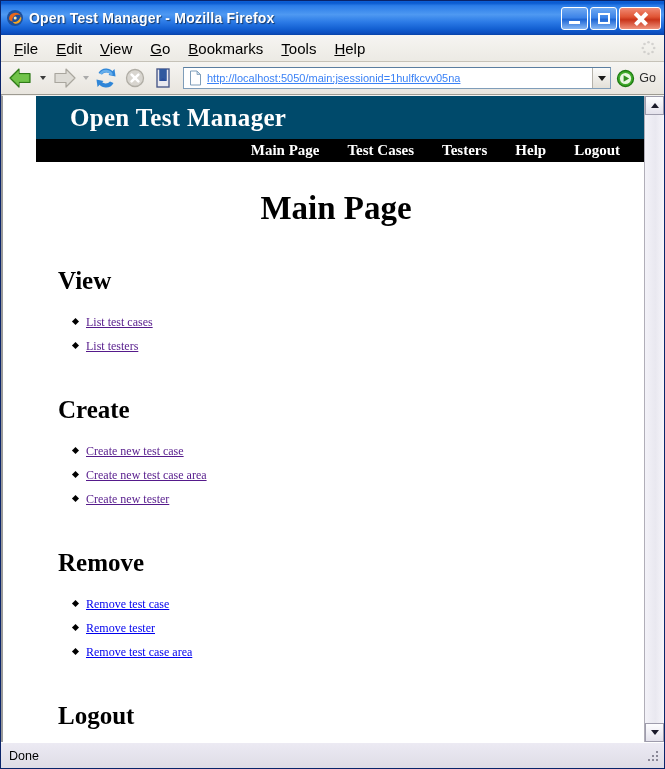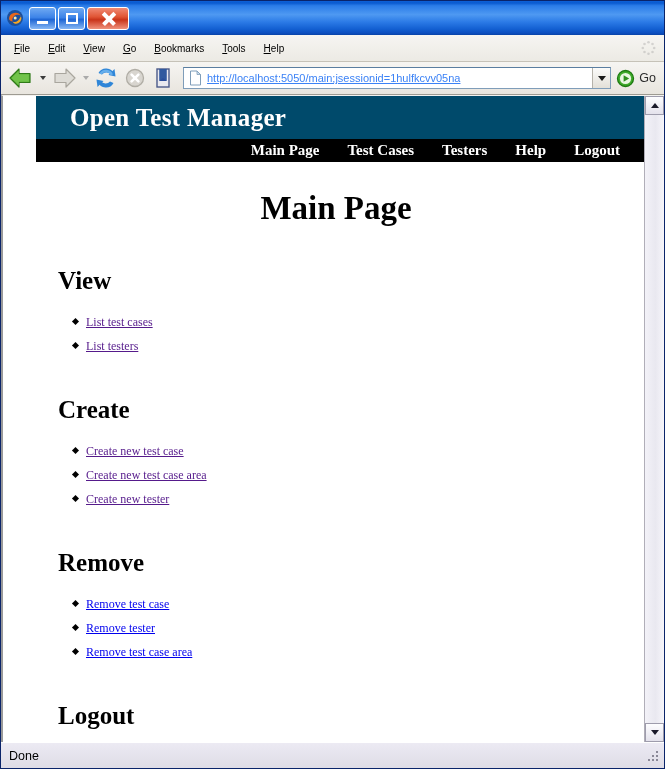--- a/index.html
+++ b/index.html
@@ -92,21 +92,21 @@
     flex: 0 0 27px;
     background: linear-gradient(to bottom, #f6f5f2 0%, #eceae4 100%);
     border-bottom: 1px solid #c6c2b8;
     display: flex;
     align-items: center;
     padding-left: 4px;
     box-sizing: border-box;
     position: relative;
   }
   .menu-item {
-    font-size: 10px;
+    font-size: 15px;
     color: #000;
     padding: 3px 9px;
     cursor: default;
     white-space: nowrap;
   }
   .menu-item u { text-decoration: underline; }
   .menubar-right {
     position: absolute;
     right: 8px; top: 50%;
     transform: translateY(-50%);
@@ -348,20 +348,21 @@
 
   <div class="titlebar">
     <div class="tb-icon">
       <svg width="18" height="18" viewBox="0 0 18 18">
         <circle cx="9" cy="9" r="8" fill="#1b4f9c"></circle>
         <path d="M3 10 A6.4 6.4 0 0 1 15 7.2 C13 5 10 5.4 8.2 7 C6.5 8.5 6 10.6 6.6 12.4 C4.9 12.4 3.6 11.6 3 10 Z" fill="#e8671a"></path>
         <path d="M15 7.2 C16 9.6 15 12.6 12.6 14 C10.2 15.4 7.6 14.6 6.6 12.4 C8 13.4 10.2 13.2 11.8 11.8 C13.4 10.4 14.2 8.6 15 7.2 Z" fill="#f5a623"></path>
         <circle cx="9.2" cy="9" r="1.5" fill="#fde6b0"></circle>
       </svg>
     </div>
+    <div class="tb-title">Open Test Manager - Mozilla Firefox</div>
     <div class="tb-buttons">
       <div class="tb-btn">
           <span class="min-glyph"></span>
         </div>
       <div class="tb-btn">
           <span class="max-glyph"></span>
         </div>
       <div class="tb-btn close">
           <span class="close-glyph"></span>
         </div>

